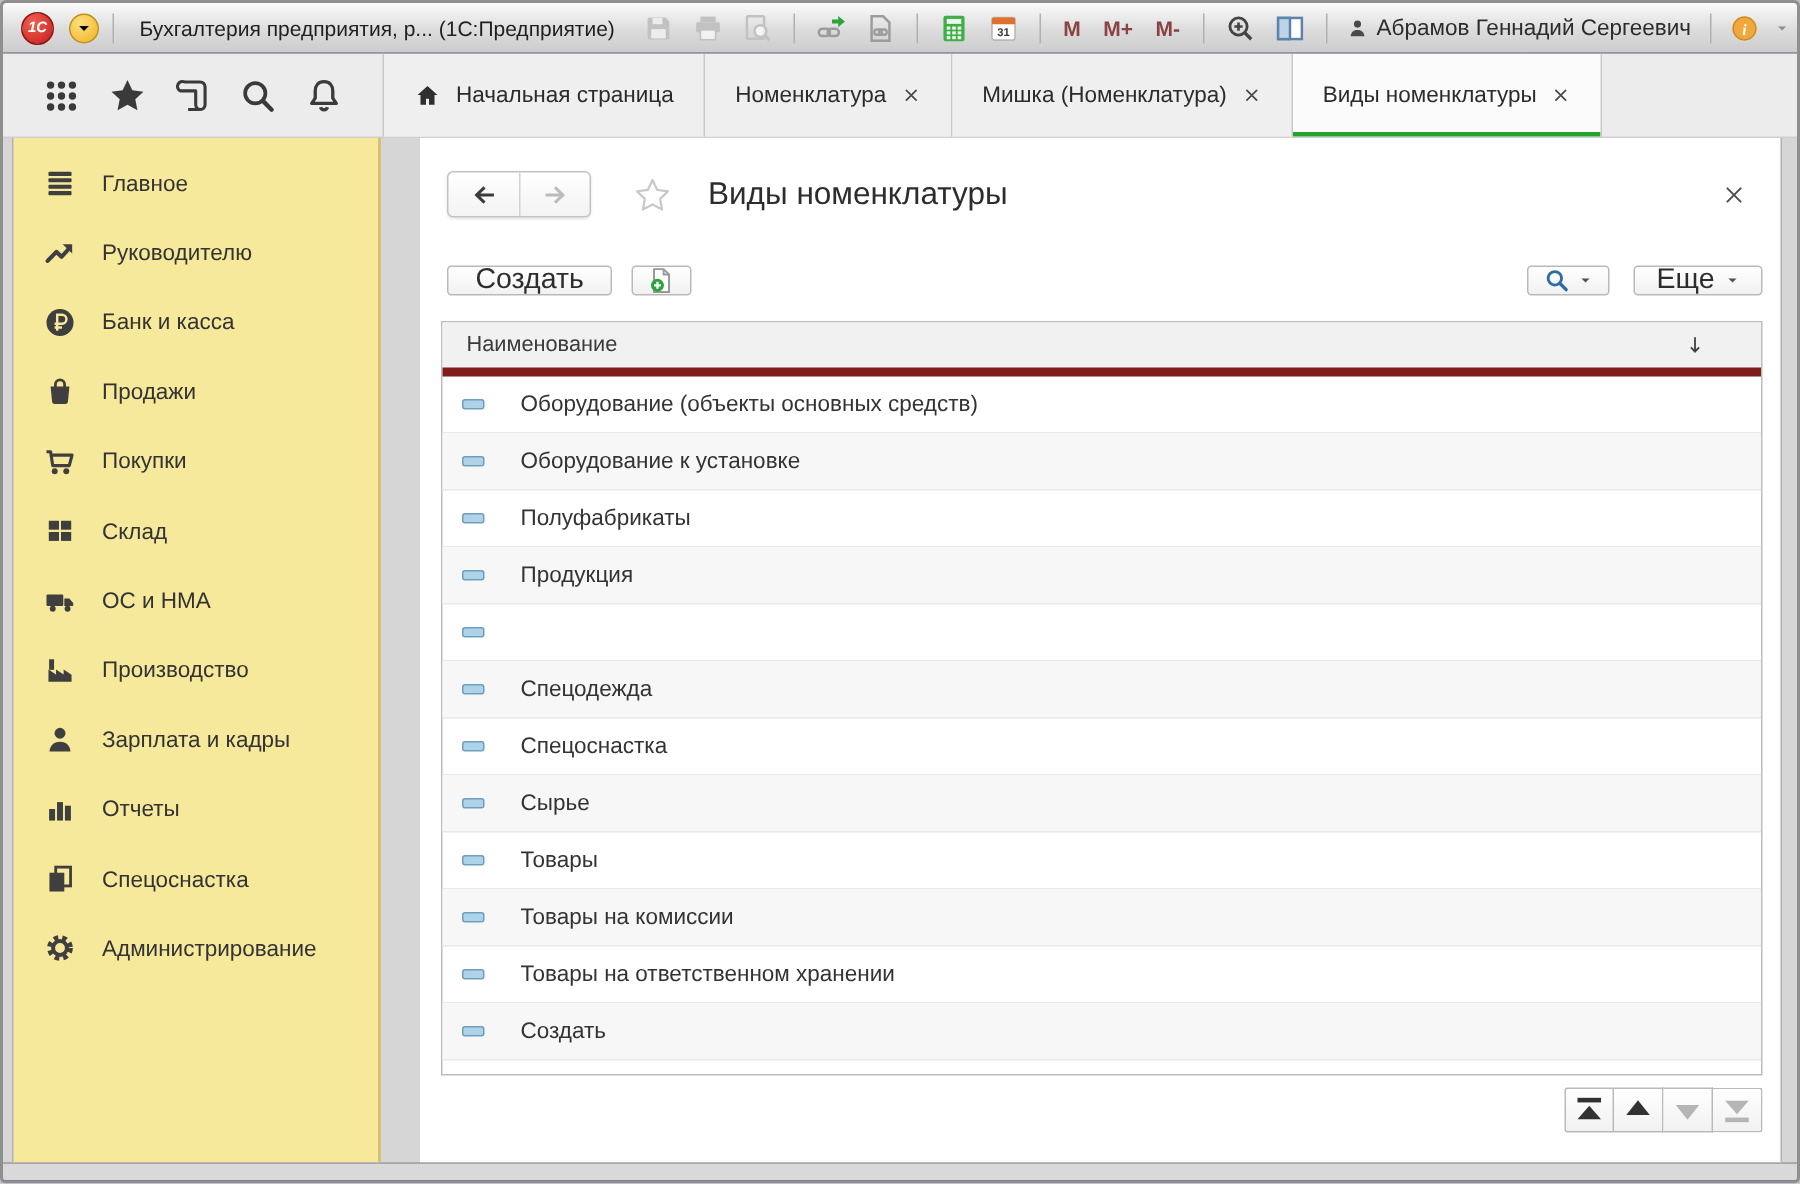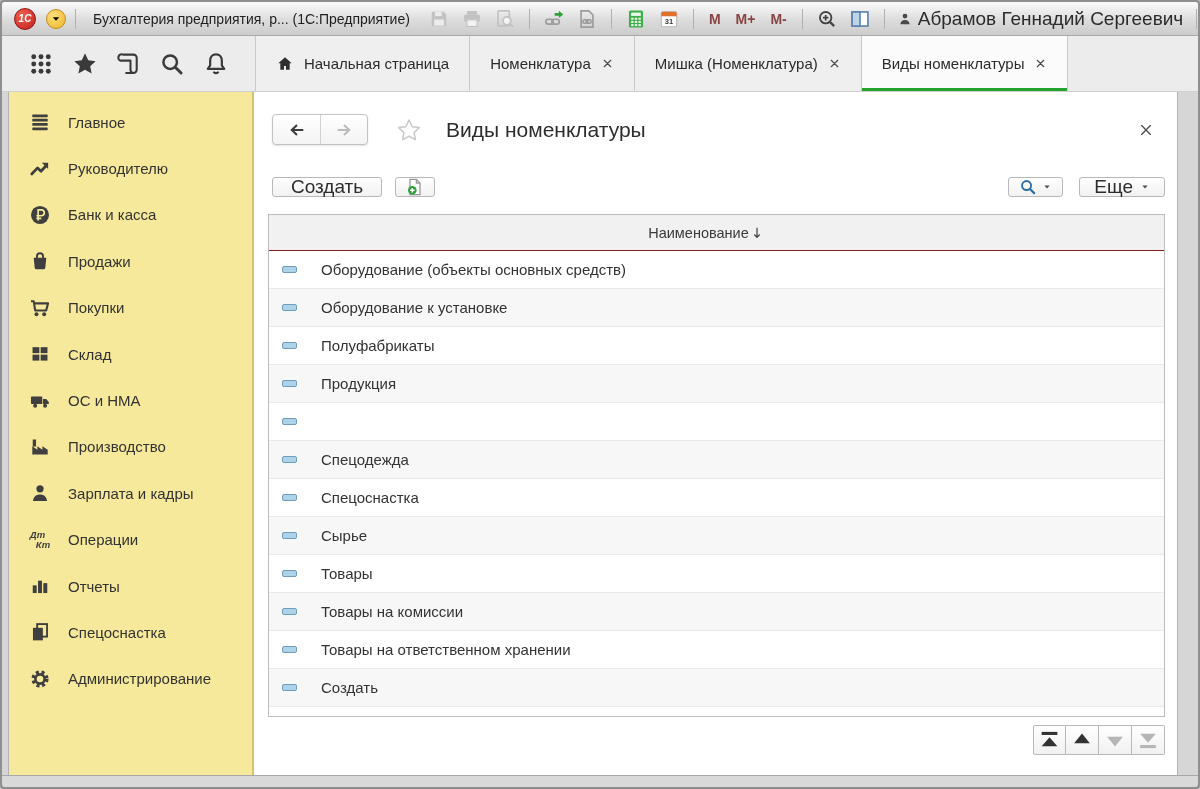--- a/index.html
+++ b/index.html
@@ -11,41 +11,41 @@
   .titlebar{flex:0 0 34px;background:linear-gradient(#fbfbfb,#dcdcdc 55%,#cccccc);border-bottom:1px solid #a9a9a9;display:flex;align-items:center;padding:0 8px;gap:4px;}
   .logo-1c{width:22px;height:22px;border-radius:50%;background:radial-gradient(circle at 35% 30%,#f0604e,#c21e1e);border:1px solid #8f1515;color:#fff;font-weight:bold;font-style:italic;font-size:10px;display:flex;align-items:center;justify-content:center;flex:0 0 22px;margin-left:4px;}
   .logo-1c i{font-style:italic;}
   .dd-circle{width:20px;height:20px;border-radius:50%;background:radial-gradient(circle at 35% 30%,#ffe07a,#eeb32a);border:1px solid #c08f1c;display:flex;align-items:center;justify-content:center;flex:0 0 20px;margin-left:6px;}
   .tb-divider{width:1px;height:20px;background:#b0b0b0;margin:0 5px;flex:0 0 1px;}
   .tb-title{font-size:14px;color:#1f1f1f;margin:0 10px 0 8px;white-space:nowrap;}
   .tb-icon{width:24px;height:22px;display:flex;align-items:center;justify-content:center;margin:0 3px;color:#8f8f8f;}
   .tb-icon.disabled{color:#c2c2c2;}
   .memgroup{display:flex;align-items:center;gap:3px;}
   .mem-btn{color:var(--maroon);font-weight:bold;font-size:14px;padding:0 6px;}
-  .tb-user{display:flex;align-items:center;gap:6px;font-size:19px;color:#2c2c2c;margin:0 4px;white-space:nowrap;}
+  .tb-user{display:flex;align-items:center;gap:6px;font-size:15px;color:#2c2c2c;margin:0 4px;white-space:nowrap;}
   .win-controls{margin-left:auto;display:flex;align-items:center;gap:8px;padding-right:2px;}
   .win-btn{width:24px;height:20px;display:flex;align-items:center;justify-content:center;color:#3e3e3e;}
   .icon-10{width:10px;height:10px;}.icon-12{width:12px;height:12px;}.icon-13{width:13px;height:13px;}
   .icon-14{width:14px;height:14px;}.icon-16{width:16px;height:16px;}.icon-18{width:18px;height:18px;}
   .icon-20{width:20px;height:20px;}.icon-26{width:26px;height:26px;}
   .iconbox{display:inline-flex;align-items:center;justify-content:center;flex:none;}
   [data-icon] svg,[data-item-icon] svg{width:100%;height:100%;display:block;}
 
   
   .tabbar{flex:0 0 56px;background:#ececec;border-bottom:1px solid #cfcfcf;display:flex;align-items:stretch;}
   .tab-tools{width:254px;flex:0 0 254px;display:flex;align-items:center;justify-content:space-evenly;padding:0 8px;border-right:1px solid #c9c9c9;}
   .tool-icon{width:26px;height:26px;color:#3a3a3a;display:flex;align-items:center;justify-content:center;}
   .tabs{display:flex;align-items:stretch;}
   .tab{display:flex;align-items:center;gap:10px;padding:0 20px;font-size:15px;color:#2b2b2b;border-right:1px solid #c9c9c9;background:#efefef;white-space:nowrap;}
   .tab.active{background:#fbfbfb;box-shadow:inset 0 -3px 0 var(--accent);}
   .tab-icon{width:18px;height:18px;color:#2f2f2f;display:flex;align-items:center;justify-content:center;}
   .tab-close{width:13px;height:13px;color:#4a4a4a;display:flex;align-items:center;justify-content:center;}
 
   
-  .body{flex:1;min-height:0;display:flex;background:#d6d6d6;padding:0 20px 0 6px;}
+  .body{flex:1;min-height:0;display:flex;background:#d6d6d6;padding:0 10px 0 6px;gap:26px;}
   .sidebar{width:246px;flex:0 0 246px;background:var(--sidebar-bg);border-left:1px solid #b2b2b2;border-right:2px solid #d5c26e;padding-top:7px;}
   .side-item{height:46.4px;display:flex;align-items:center;padding-left:20px;gap:17px;font-size:15px;color:#333;}
   .side-icon{width:22px;height:22px;color:#3f3f3f;display:flex;align-items:center;justify-content:center;flex:0 0 22px;}
   .dtkt{display:flex;flex-direction:column;font-size:9.5px;font-weight:bold;font-style:italic;line-height:1.05;color:#3f3f3f;}
   .dtkt span:last-child{margin-left:6px;}
 
   .main{flex:1;min-width:0;background:#fff;border-right:1px solid #b2b2b2;display:flex;flex-direction:column;}
   .page-header{display:flex;align-items:center;padding:22px 16px 0 18px;height:53px;}
   .navgroup{display:flex;border:1px solid #c2c2c2;border-radius:4px;overflow:hidden;background:linear-gradient(#ffffff,#f3f3f3);box-shadow:0 1px 2px rgba(0,0,0,.12);}
   .navbtn-hist{width:47px;height:29px;display:flex;align-items:center;justify-content:center;}
@@ -61,21 +61,21 @@
   .toolbar-spacer{flex:1;}
   .search-wrap{display:flex;height:30px;}
   .search-input{width:292px;height:30px;border:1px solid #b9b9b9;border-radius:3px 0 0 3px;padding:0 10px;font-size:15px;color:#333;outline:none;background:#fff;}
   .search-input::placeholder{color:#b5b5b5;}
   .search-clear{width:27px;height:30px;border:1px solid #b9b9b9;border-left:none;border-radius:0 3px 3px 0;background:linear-gradient(#ffffff,#f2f2f2);color:#8a8a8a;display:flex;align-items:center;justify-content:center;}
   .btn-search{width:55px;padding:0;margin-left:15px;gap:5px;}
   .btn-more{margin-left:16px;padding:0 14px;gap:7px;}
   .chev{color:#4f4f4f;}
 
   .table{margin:0 12px 0 14px;border:1px solid #bdbdbd;background:#fff;}
-  .thead{height:36px;background:#f1f1f1;border-bottom:1px solid #7f1d1d;display:flex;align-items:center;justify-content:center;padding:0 14px 0 16px;font-size:14.5px;color:#3a3a3a;}
+  .thead{height:36px;background:#f1f1f1;border-bottom:6px solid #7f1d1d;display:flex;align-items:center;justify-content:space-between;padding:0 14px 0 16px;font-size:14.5px;color:#3a3a3a;}
   .sort-icon{width:16px;height:16px;color:#3f3f3f;margin-right:22px;display:flex;align-items:center;justify-content:center;}
   .trow{height:38px;display:flex;align-items:center;border-bottom:1px solid #e9e9e9;font-size:15px;color:#333;}
   .tbody div.trow:nth-of-type(even){background:#f7f7f7;}
   .dash{width:15px;height:7px;border-radius:2px;background:var(--row-blue);border:1px solid #6e9dbd;margin:0 24px 0 13px;flex:0 0 15px;}
   .trow-label{white-space:nowrap;}
   .tfoot-pad{height:9px;}
 
   .footer-nav{display:flex;justify-content:flex-end;margin:8px 12px 0 0;}
   .navbtn{width:33px;height:30px;background:linear-gradient(#ffffff,#f1f1f1);border:1px solid #b9b9b9;display:flex;align-items:center;justify-content:center;color:#b5b5b5;}
   .navbtn + .navbtn{border-left:none;}
@@ -419,29 +419,20 @@
         <div class="side-item">
           <span class="side-icon" data-item-icon="icon">
             <svg viewBox="0 0 20 20">
               <circle cx="10" cy="6.2" r="3.3" fill="currentColor"></circle>
               <path d="M3.6 17.2c.5-4 3.1-5.8 6.4-5.8s5.9 1.8 6.4 5.8z" fill="currentColor"></path>
             </svg>
           </span>
           <span>Зарплата и кадры</span>
         </div>
 
-        <div class="side-item">
-          <span class="side-icon" data-item-icon="icon">
-            <span class="dtkt">
-              <span>Дт</span>
-              <span>Кт</span>
-            </span>
-          </span>
-          <span>Операции</span>
-        </div>
 
         <div class="side-item">
           <span class="side-icon" data-item-icon="icon">
             <svg viewBox="0 0 20 20">
               <g fill="currentColor">
                 <rect x="3.4" y="9.4" width="3.6" height="7"></rect>
                 <rect x="8.2" y="5.2" width="3.6" height="11.2"></rect>
                 <rect x="13" y="7.4" width="3.6" height="9"></rect>
               </g>
             </svg>

